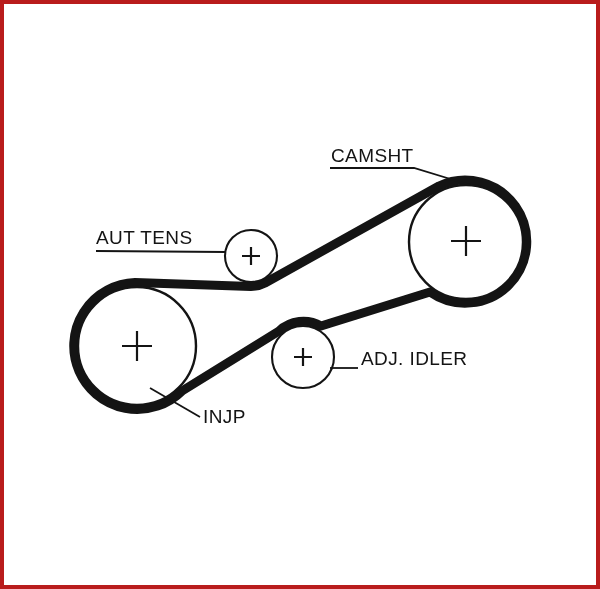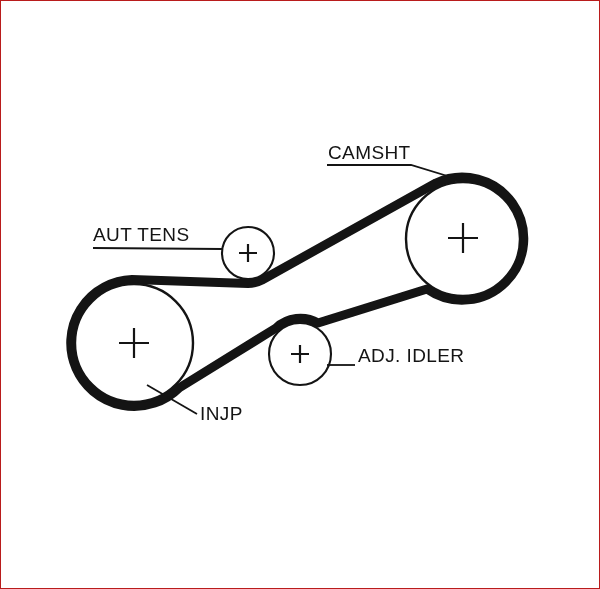--- a/index.html
+++ b/index.html
@@ -7,21 +7,21 @@
     padding: 0;
     background: #ffffff;
     font-family: "Liberation Sans", sans-serif;
   }
   .stage {
     position: relative;
     width: 600px;
     height: 589px;
     background: var(--bg-color, #ffffff);
     box-sizing: border-box;
-    border: 1px solid #b91c1c;
+    border: 4px solid #b91c1c;
     overflow: hidden;
   }
   svg {
     display: block;
   }
   .belt {
     fill: none;
     stroke: var(--line-color, #141414);
     stroke-width: 9;
     stroke-linejoin: round;

